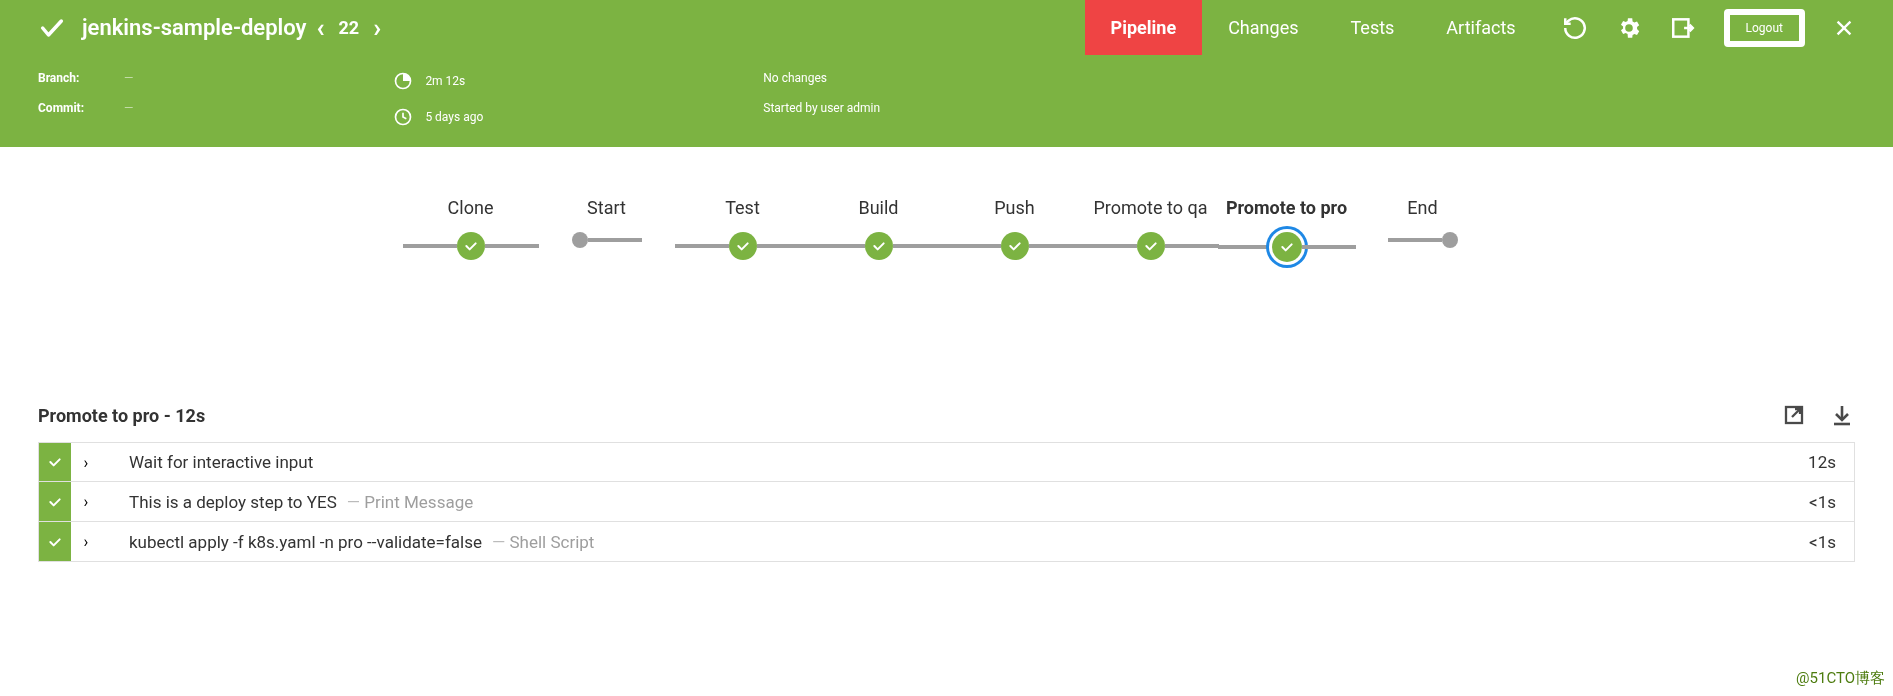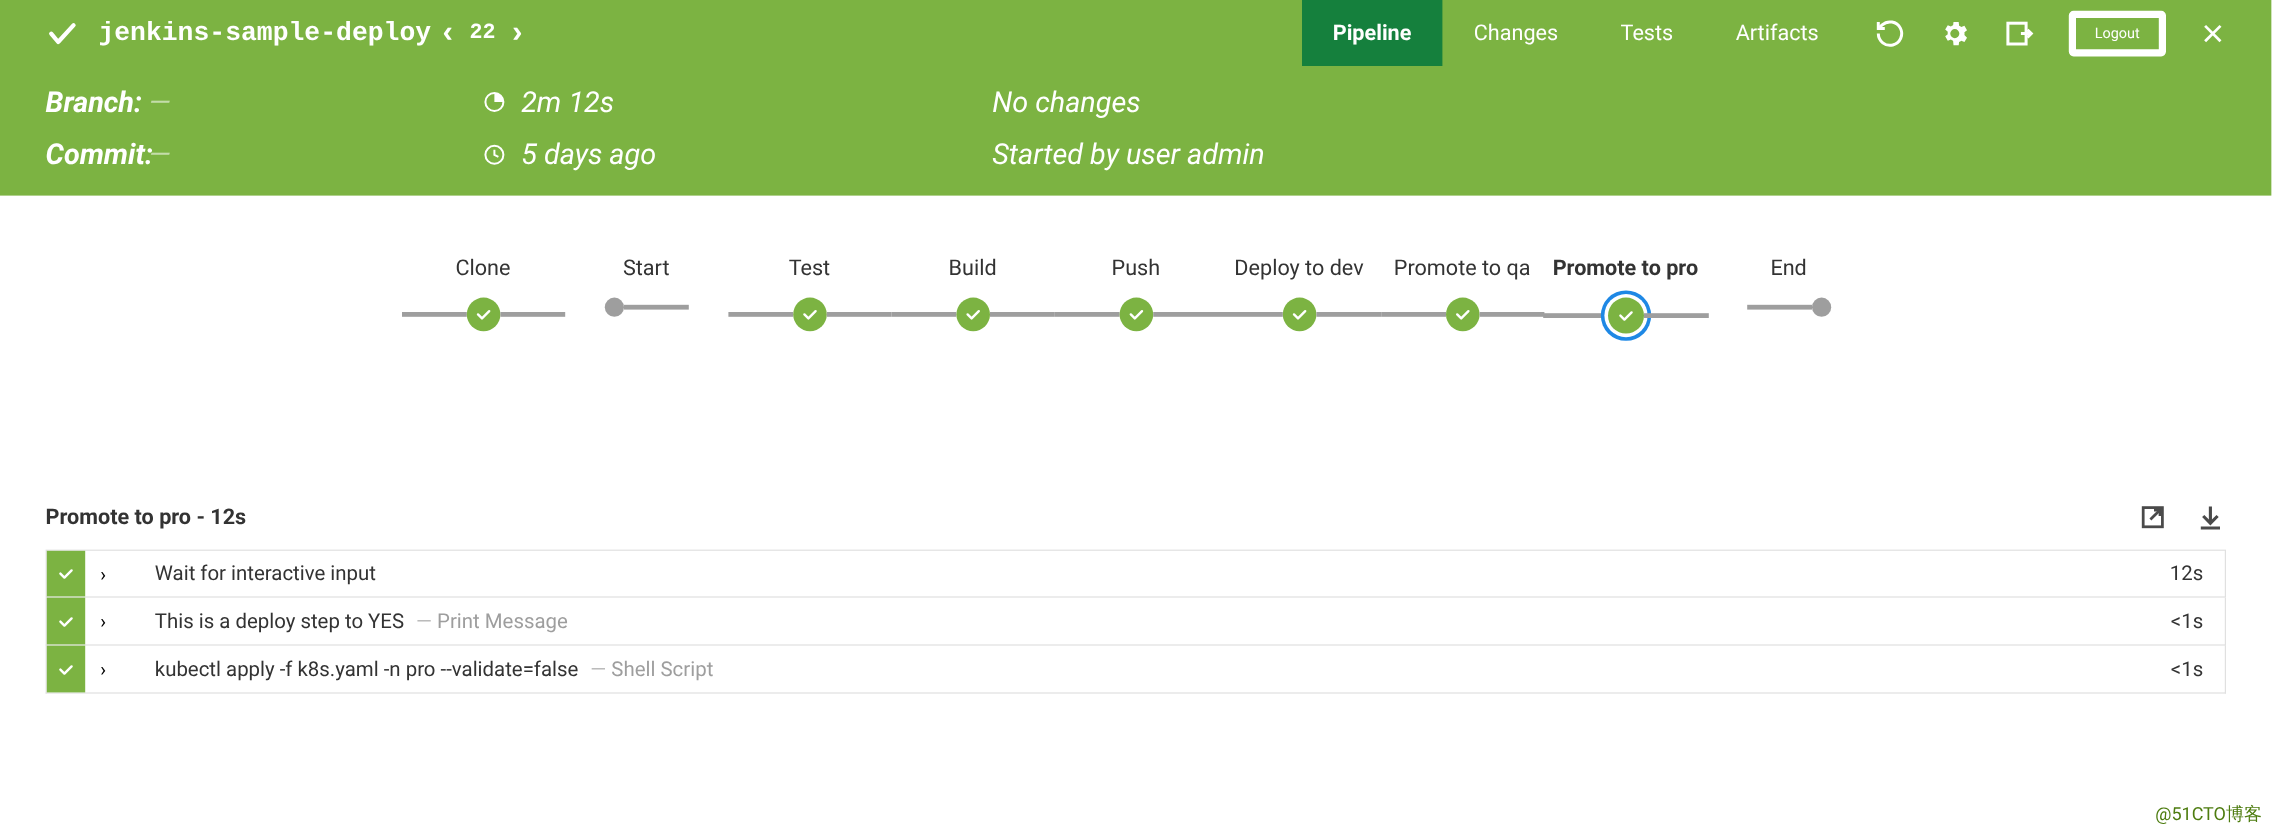--- a/index.html
+++ b/index.html
@@ -1,33 +1,33 @@
 <!DOCTYPE html>
 <html><head>
 <meta charset="utf-8">
 <style>
   * { box-sizing: border-box; margin: 0; padding: 0; }
   body { font-family: -apple-system, BlinkMacSystemFont, "Segoe UI", Roboto, sans-serif; background: #fff; color: #333; width: 1893px; }
   
   .header { background: #7cb342; color: #fff; }
   .header-top { display: flex; align-items: center; height: 55px; padding: 0 38px 0 38px; }
-  .header-top-left { display: flex; align-items: center; font-size: 22px; font-weight: 600; font-family: Liberation Mono, monospace; }
+  .header-top-left { display: flex; align-items: center; font-size: 22px; font-weight: 600; }
   .check-main { width: 28px; height: 28px; margin-right: 16px; display:flex; align-items:center; justify-content:center; }
   .nav-arrow { width: 28px; cursor: pointer; font-size: 26px; font-weight: 700; text-align: center; }
   .run-num { font-size: 18px; font-weight: 700; padding: 0 4px; }
   .spacer { flex: 1; }
   .tabs { display: flex; align-items: stretch; height: 55px; }
   .tab { padding: 0 26px; display:flex; align-items:center; font-size: 18px; cursor:pointer; }
-  .tab.active { background: #15803d; font-weight: 700; }
+  .tab.active { background: #ef4444; font-weight: 700; }
   .header-icons { display: flex; align-items: center; gap: 28px; margin-left: 20px; }
   .hicon { width: 26px; height: 26px; cursor: pointer; display:flex; align-items:center; justify-content:center; }
   .logout-btn { border: 6px solid #ffffff; border-radius: 4px; padding: 6px 16px; font-size: 12px; cursor:pointer; color:#fff; }
   .close-x { font-size: 24px; cursor:pointer; }
   
-  .header-meta { display: flex; padding: 16px 50px 20px 38px; font-size: 24px; font-style: italic; }
+  .header-meta { display: flex; padding: 16px 50px 20px 38px; font-size: 12px; }
   .meta-col { margin-right: 60px; }
   .meta-row { display:flex; align-items:center; margin-bottom: 12px; }
   .meta-row:last-child { margin-bottom: 0; margin-top: 16px; }
   .meta-label { font-weight: 700; width: 70px; }
   .meta-dash { margin-left: 16px; opacity: .55; }
   .meta-icon { width: 20px; height: 20px; margin-right: 12px; display:flex; align-items:center; justify-content:center; }
   .meta-col-2 { margin-left: 200px; }
   .meta-col-3 { margin-left: 220px; }
 
   .pipeline-area { padding: 50px 0 140px 0; }
@@ -203,32 +203,20 @@
           <div class="line short"></div>
           <div class="node">
             <svg viewBox="0 0 24 24" width="16" height="16" fill="none" stroke="#fff" stroke-width="3" stroke-linecap="round" stroke-linejoin="round">
               <polyline points="5 12 10 17 19 8"></polyline>
             </svg>
           </div>
           <div class="line short"></div>
         </div>
       </div>
       <div class="stage">
-        <div class="stage-label">Deploy to dev</div>
-        <div class="node-row">
-          <div class="line short"></div>
-          <div class="node">
-            <svg viewBox="0 0 24 24" width="16" height="16" fill="none" stroke="#fff" stroke-width="3" stroke-linecap="round" stroke-linejoin="round">
-              <polyline points="5 12 10 17 19 8"></polyline>
-            </svg>
-          </div>
-          <div class="line short"></div>
-        </div>
-      </div>
-      <div class="stage">
         <div class="stage-label">Promote to qa</div>
         <div class="node-row">
           <div class="line short"></div>
           <div class="node">
             <svg viewBox="0 0 24 24" width="16" height="16" fill="none" stroke="#fff" stroke-width="3" stroke-linecap="round" stroke-linejoin="round">
               <polyline points="5 12 10 17 19 8"></polyline>
             </svg>
           </div>
           <div class="line short"></div>
         </div>

